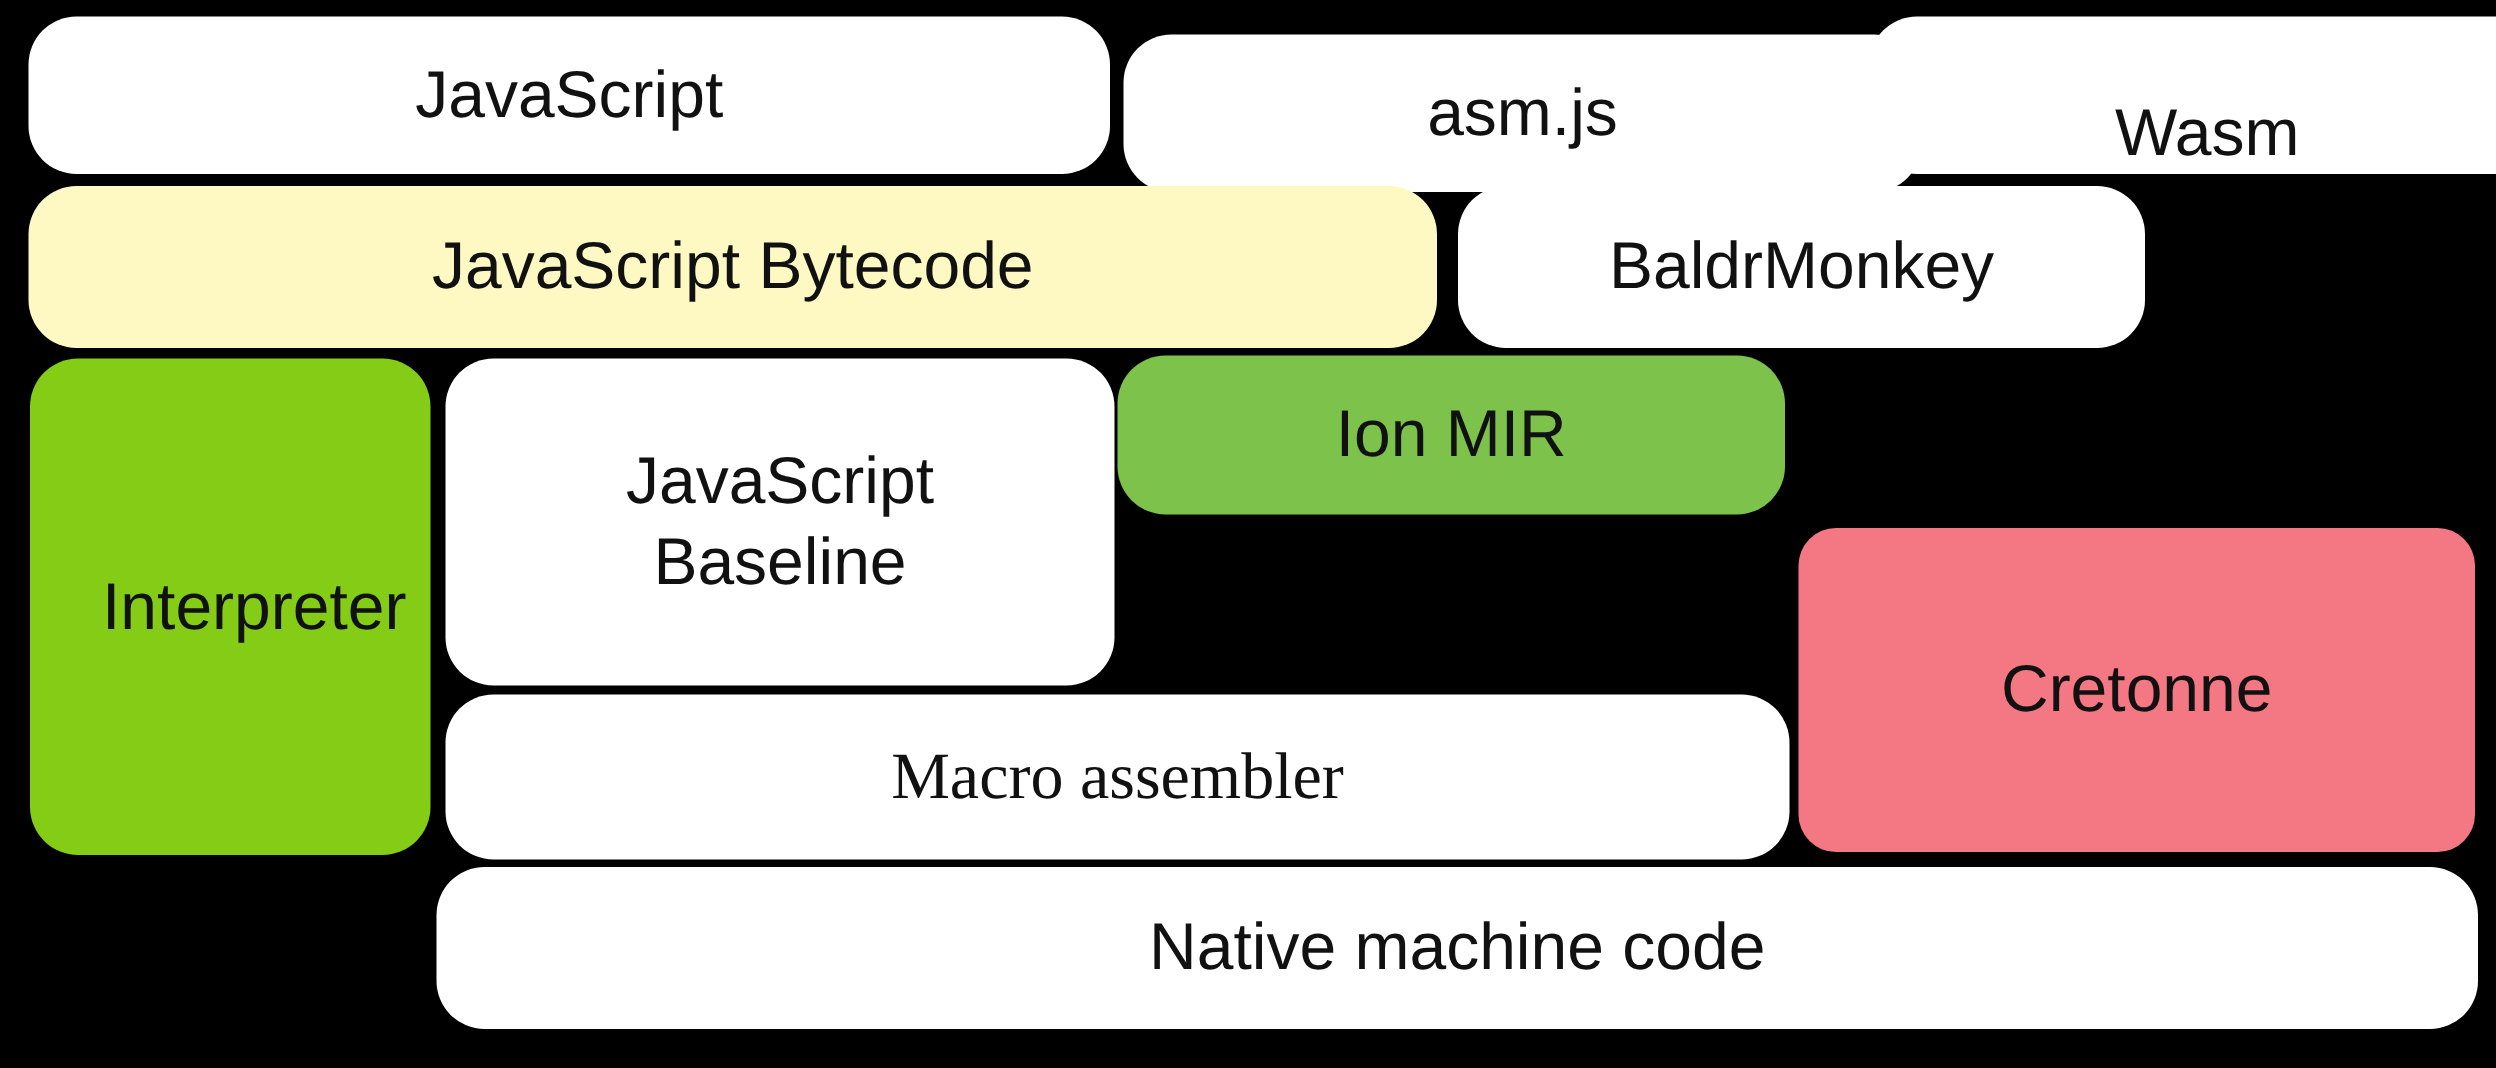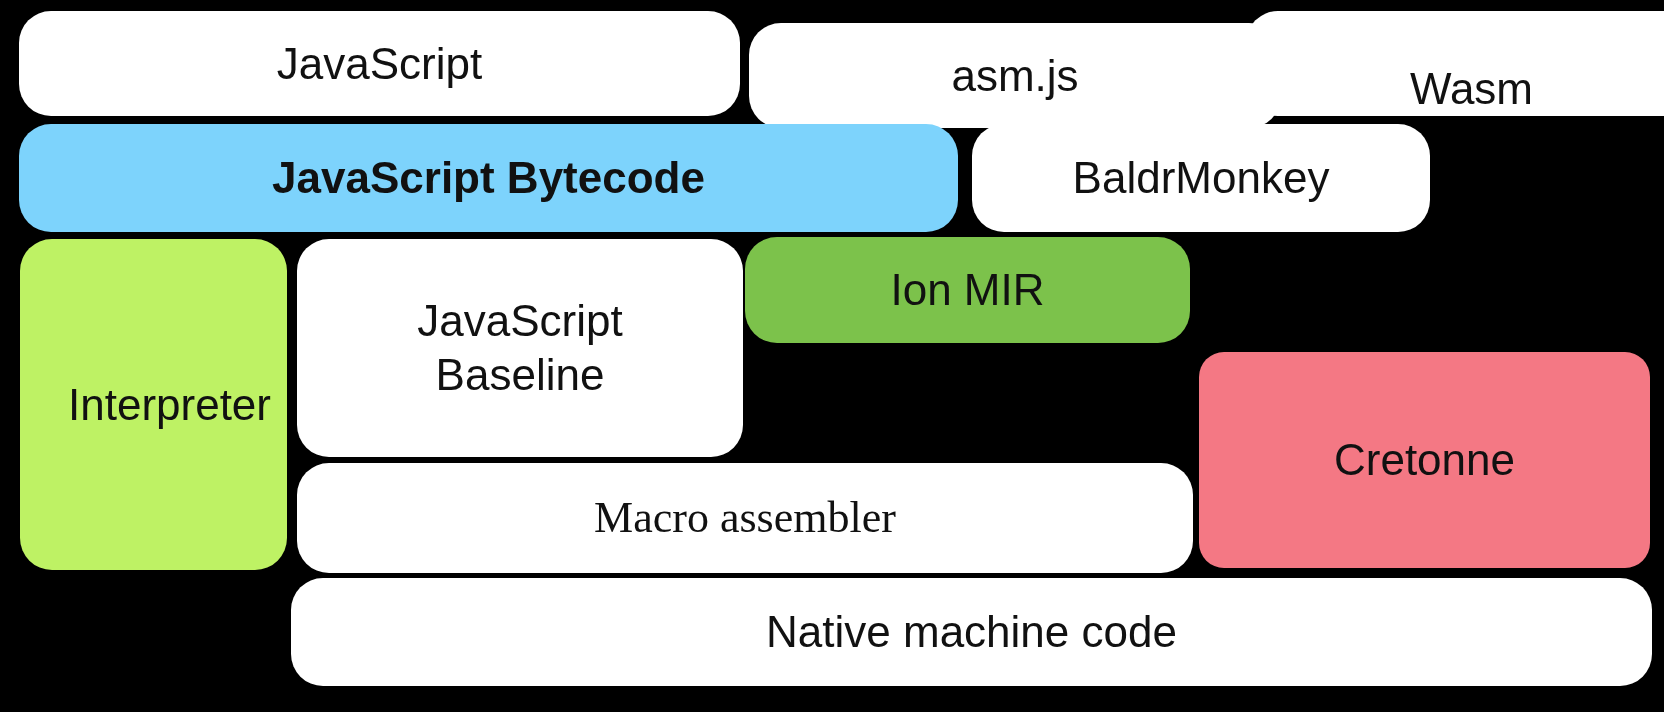--- a/index.html
+++ b/index.html
@@ -56,29 +56,29 @@
   </div>
 
   <div class="node pos-asmjs" style="background-color: rgb(255, 255, 255);">
     <span>asm.js</span>
   </div>
 
   <div class="node pos-wasm" style="background-color: rgb(255, 255, 255);">
     <span>Wasm</span>
   </div>
 
-  <div class="node pos-bytecode" style="background-color: #7dd3fc; font-weight: bold;">
+  <div class="node pos-bytecode" style="background-color: #fef9c3;">
     <span>JavaScript Bytecode</span>
   </div>
 
   <div class="node pos-baldrmonkey" style="background-color: rgb(255, 255, 255);">
     <span>BaldrMonkey</span>
   </div>
 
-  <div class="node pos-interpreter" style="background-color: #bef264; padding-left: 32px;">
+  <div class="node pos-interpreter" style="background-color: #84cc16; padding-left: 32px;">
     <span>Interpreter</span>
   </div>
 
   <div class="node pos-baseline" style="background-color: rgb(255, 255, 255);">
     <span>JavaScript
 Baseline</span>
   </div>
 
   <div class="node pos-ion-mir" style="background-color: rgb(124, 194, 75);">
     <span>Ion MIR</span>

